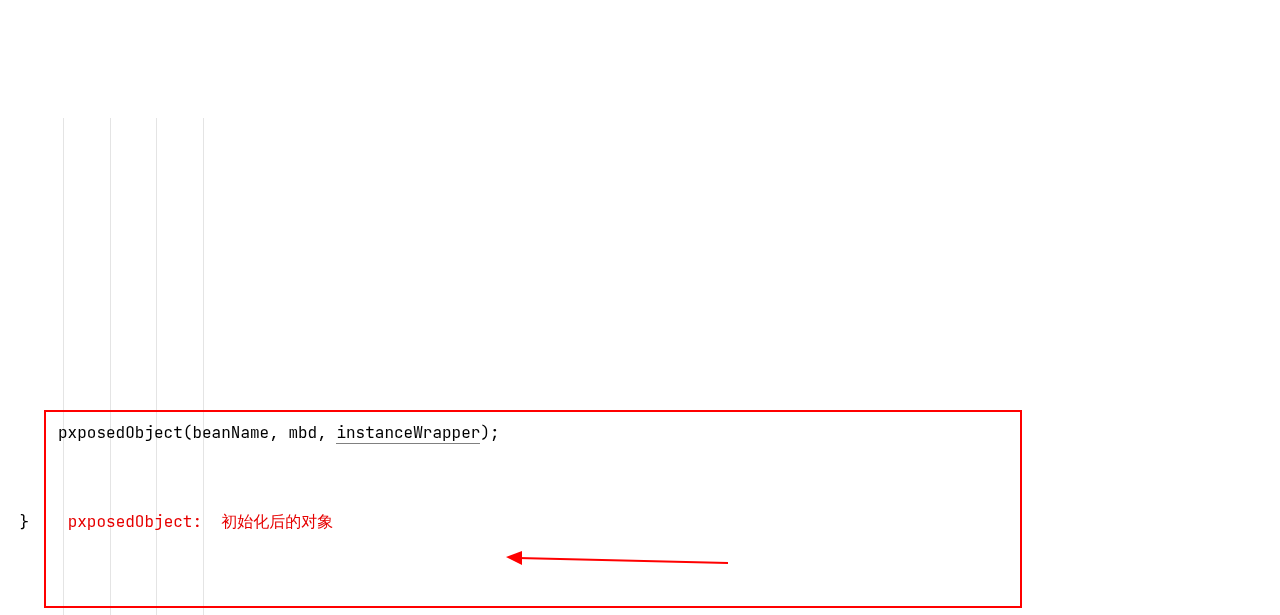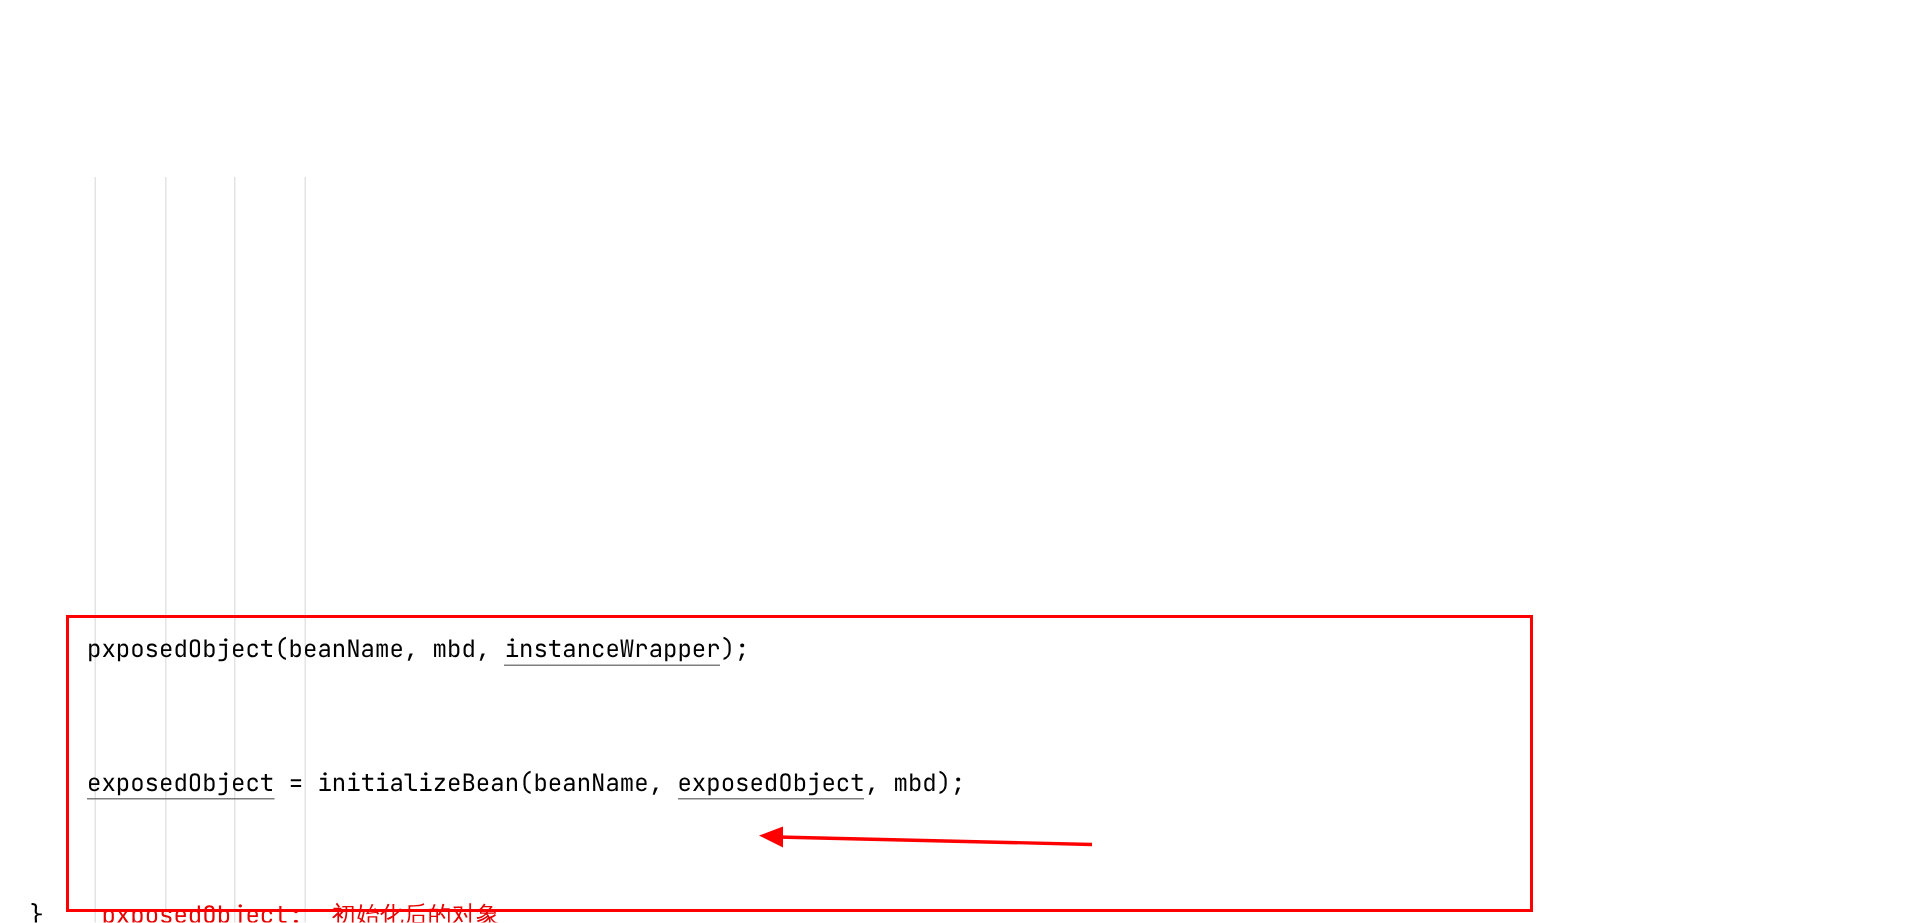--- a/index.html
+++ b/index.html
@@ -56,21 +56,20 @@
 <div class="code-container">
 
   
   <div class="guide" style="left:63px"></div>
   <div class="guide" style="left:110px"></div>
   <div class="guide" style="left:156px"></div>
   <div class="guide" style="left:203px"></div>
 
   
   <span class="line">     <span>pxposedObject(beanName, mbd, </span><span class="var-underline">instanceWrapper</span><span>);</span></span>
-  <span class="line">     <span class="var-underline">exposedObject</span><span> = initializeBean(beanName, </span><span class="var-underline">exposedObject</span><span>, mbd);</span></span>
   <span class="line"> <span>}</span>    <span class="red-annot">pxposedObject:  初始化后的对象</span></span>
   
   
   
   
   
   
   
   
   

